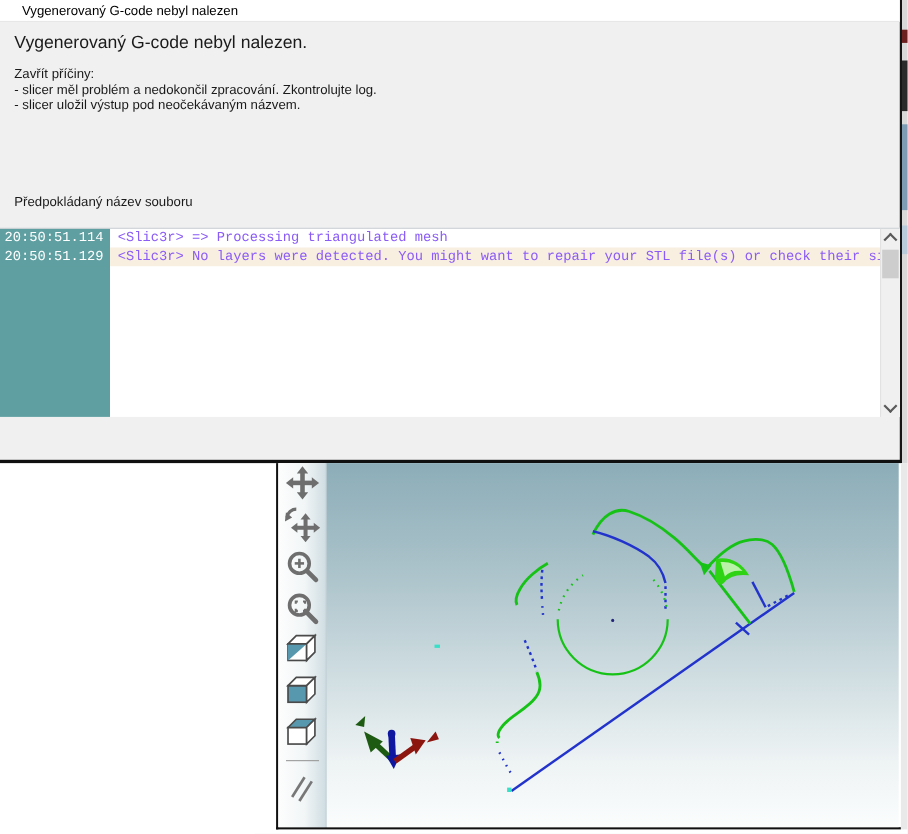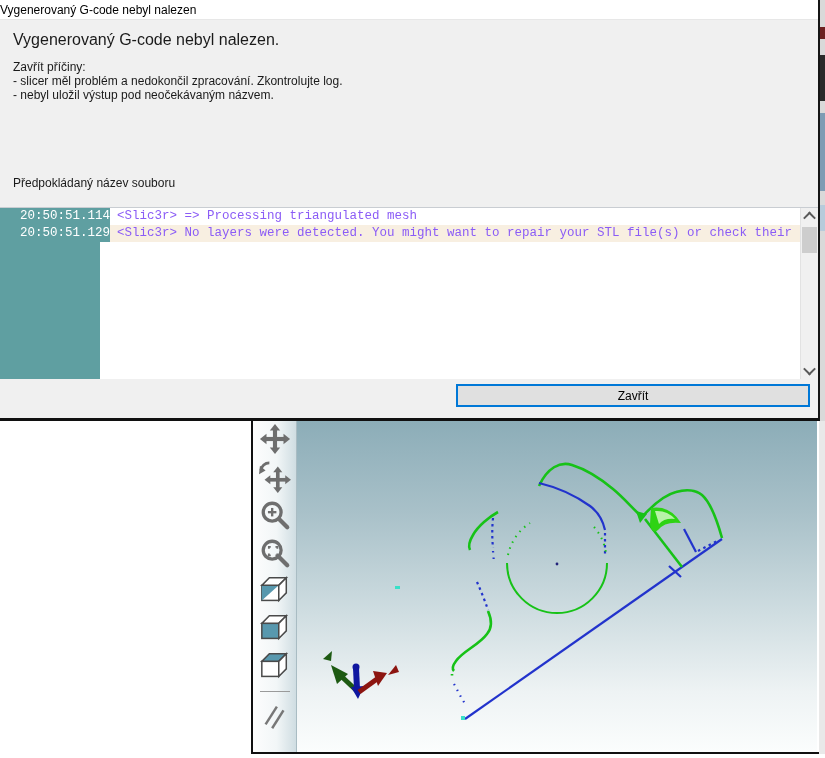--- a/index.html
+++ b/index.html
@@ -11,37 +11,37 @@
   }
   
   .dialog{
     position:absolute;left:0;top:0;width:818px;height:418px;
     background:#f0f0f0;border-bottom:3px solid #101010;border-right:2px solid #151515;
     box-sizing:content-box;
   }
   .titlebar{
     position:absolute;left:0;top:0;width:100%;height:20px;background:#ffffff;
     border-bottom:1px solid #e7e7e7;
-    font-size:12px;color:#000;line-height:20px;padding-left:0;box-sizing:border-box;
+    font-size:12px;color:#000;line-height:20px;padding-left:20px;box-sizing:border-box;
   }
   .msg-block{position:absolute;left:13px;top:33px;font-size:16px;color:#1a1a1a;line-height:14px;}
   .causes-block{position:absolute;left:13px;top:60px;font-size:12px;color:#1a1a1a;line-height:14px;}
   .fn-label{position:absolute;left:13px;top:176px;font-size:12px;color:#1a1a1a;}
   .fn-path{position:absolute;left:19px;top:190px;font-size:13px;font-weight:bold;color:#000;}
   
   .logbox{
     position:absolute;left:0;top:207px;width:818px;height:171px;background:#ffffff;
     overflow:hidden;border-top:1px solid #c9cdd2;
   }
   .log-gutter{position:absolute;left:0;top:0;width:100px;height:100%;background:#5f9fa1;}
   .log-rows{position:absolute;left:0;top:0;right:17px;}
   .log-row{display:flex;height:17px;line-height:17px;white-space:nowrap;
     font-family:"Liberation Mono","DejaVu Sans Mono",monospace;font-size:12.5px;}
   .log-row.hl .log-text{background:#f8efe1;}
-  .log-time{flex:0 0 100px;color:#ffffff;background:#5f9fa1;padding-left:20px;box-sizing:border-box;}
+  .log-time{flex:0 0 100px;color:#ffffff;background:#5f9fa1;padding-left:4px;box-sizing:border-box;}
   .log-text{flex:1 1 auto;color:#8b5cf6;padding-left:7px;overflow:hidden;}
   
   .vscroll{position:absolute;right:0;top:0;width:17px;height:100%;background:#f0f0f0;border-left:1px solid #e2e2e2;}
   .sb-btn{position:absolute;left:0;width:17px;height:17px;display:flex;align-items:center;justify-content:center;}
   .sb-up{top:0;} .sb-down{bottom:0;}
   .chev{width:7px;height:7px;border-left:2px solid #5a5a5a;border-top:2px solid #5a5a5a;}
   .chev.up{transform:rotate(45deg) translate(1px,1px);}
   .chev.down{transform:rotate(225deg) translate(1px,1px);}
   .sb-thumb{position:absolute;left:1px;top:19px;width:15px;height:26px;background:#cdcdcd;}
   
@@ -90,21 +90,21 @@
 <div class="dialog">
   <div class="titlebar">
     <span>Vygenerovaný G-code nebyl nalezen</span>
   </div>
 
   <div class="msg-block">Vygenerovaný G-code nebyl nalezen.</div>
 
   <div class="causes-block">
     <div>Zavřít příčiny:</div>
     <div>- slicer měl problém a nedokončil zpracování. Zkontrolujte log.</div>
-    <div>- nebyl uložil výstup pod neočekávaným názvem.</div>
+    <div>- slicer uložil výstup pod neočekávaným názvem.</div>
   </div>
 
   <div class="fn-label">Předpokládaný název souboru</div>
 
   <div class="logbox">
     <div class="log-gutter"></div>
     <div class="log-rows">
       <div class="log-row">
         <span class="log-time">20:50:51.114</span>
         <span class="log-text">&lt;Slic3r&gt; =&gt; Processing triangulated mesh</span>
@@ -118,23 +118,20 @@
       <div class="sb-btn sb-up">
           <span class="chev up"></span>
         </div>
       <div class="sb-thumb"></div>
       <div class="sb-btn sb-down">
           <span class="chev down"></span>
         </div>
     </div>
   </div>
 
-  <div class="close-btn">
-    <span>Zavřít</span>
-  </div>
 </div>
 
 <div class="edge-strip">
   <div class="sliver sl-maroon"></div>
   <div class="sliver sl-dark"></div>
   <div class="sliver sl-blue"></div>
   <div class="sliver sl-blue2"></div>
 </div>
 
 <div class="workspace">

